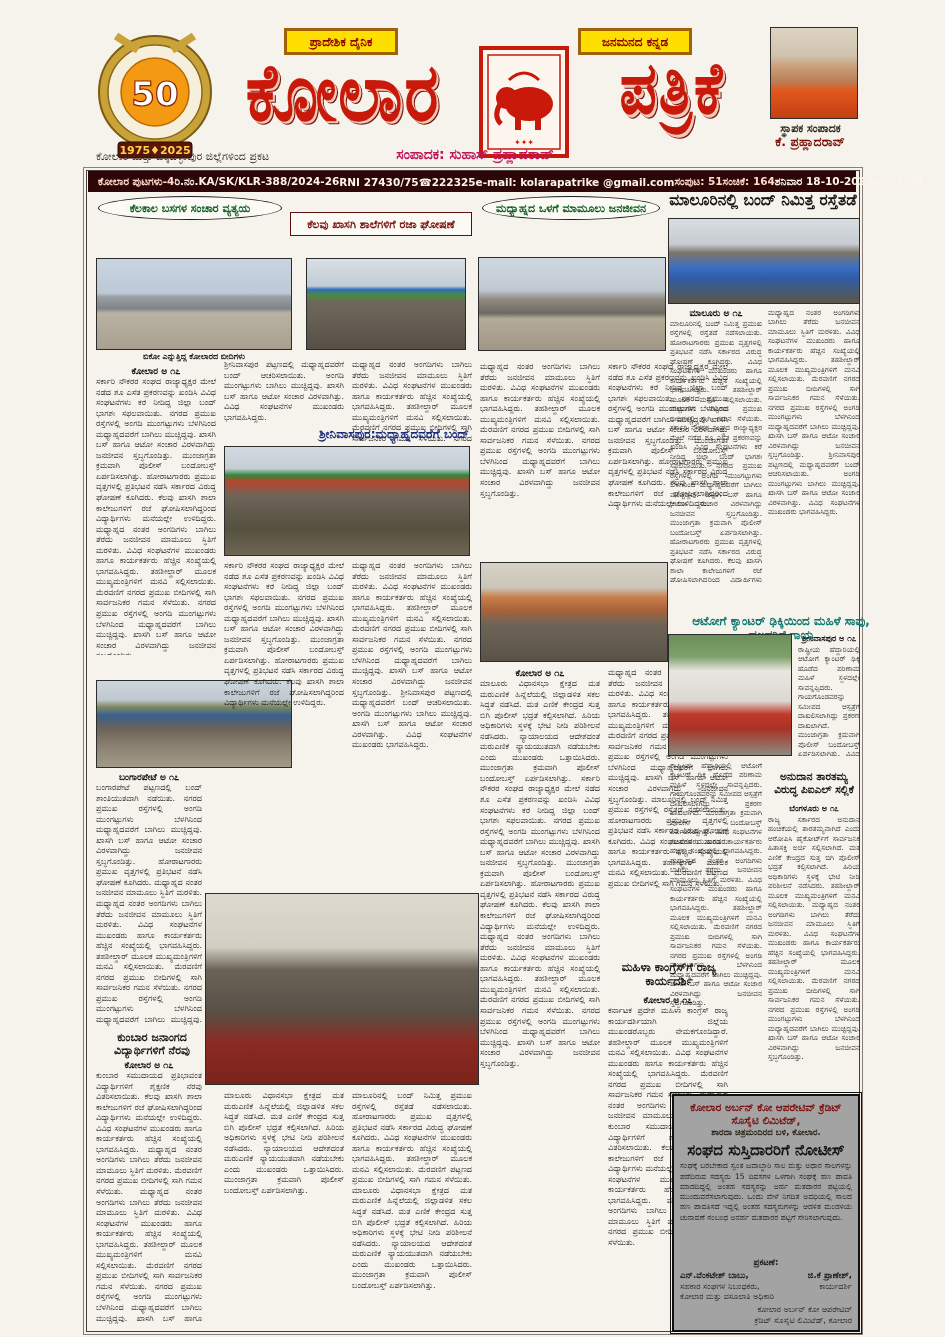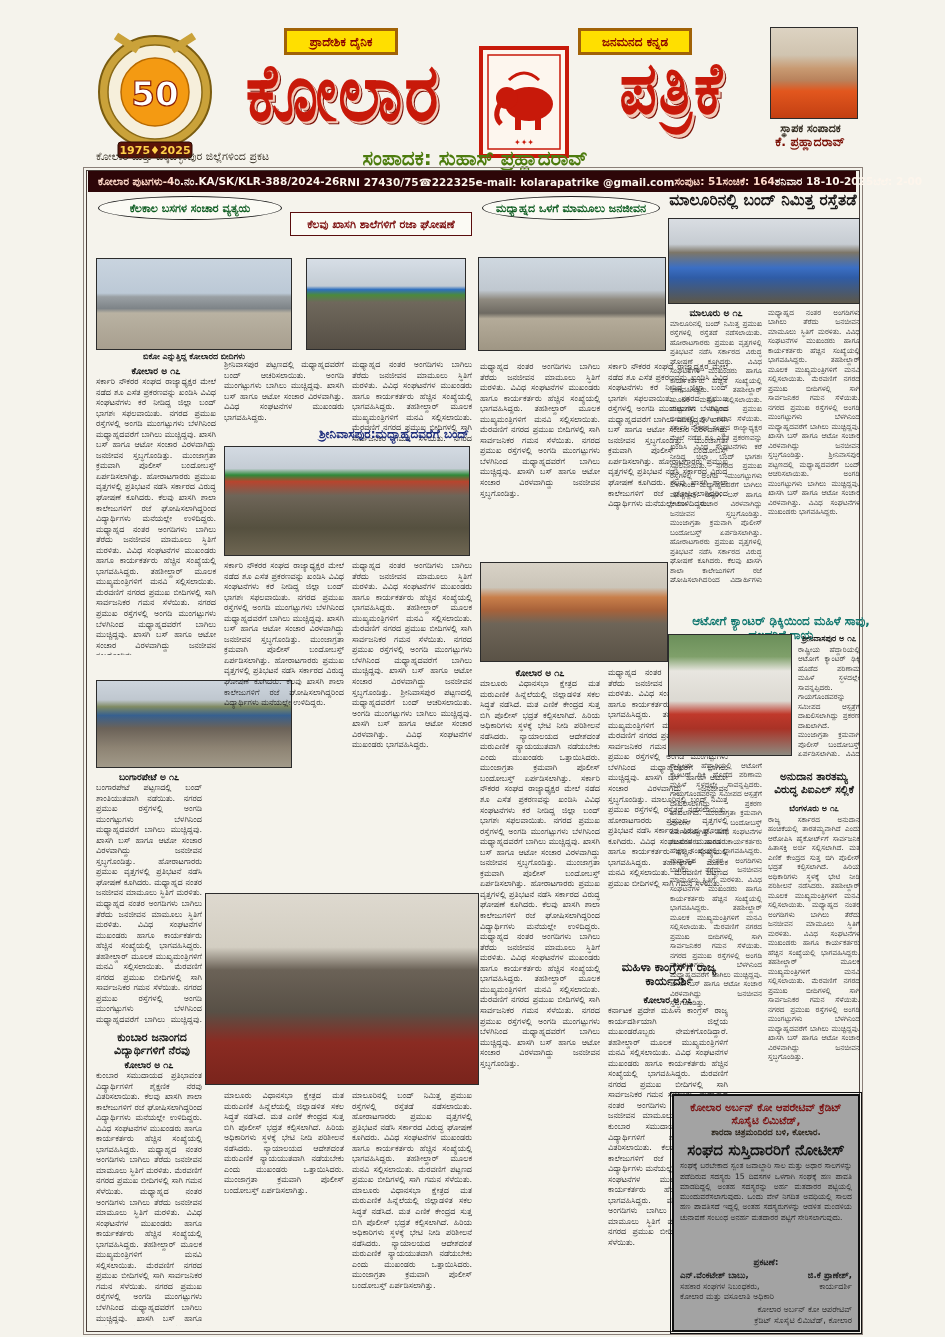--- a/index.html
+++ b/index.html
@@ -5,21 +5,21 @@
   html,body{margin:0;padding:0;background:#e7e4dc;}
   #page{position:relative;width:945px;height:1337px;background:#f5f3ec;overflow:hidden;
         font-family:"DejaVu Sans","Liberation Sans",sans-serif;}
   .abs{position:absolute;}
   .frame{border:1.5px solid #4a3f3a;outline:1px solid #8a7f78;outline-offset:2px;}
   
   .pill{background:#ffdf00;border:3px solid #a16207;border-radius:0;color:#8b0000;
         font-weight:bold;font-size:12px;display:flex;align-items:center;justify-content:center;}
   .title{color:#c8190a;font-weight:bold;font-size:64px;line-height:1.0;letter-spacing:2px;
          text-shadow:2px 2px 0 #f2c9b8, 3px 3px 0 #7a0f05;transform:scaleY(1.25);transform-origin:top;}
-  .editorline{color:#4d7c0f;font-weight:bold;font-size:20px;text-align:center;}
+  .editorline{color:#be185d;font-weight:bold;font-size:14px;text-align:center;}
   .publine{color:#2b2419;font-weight:normal;font-size:11px;}
   .founder-label{color:#2b2419;font-weight:bold;font-size:11px;text-align:center;}
   .founder-name{color:#7a0f05;font-weight:bold;font-size:12.5px;text-align:center;}
   
   .infobar{background:#2d0608;color:#fdf5ec;display:flex;align-items:center;
            justify-content:space-between;padding:0 10px;font-size:10.5px;font-weight:bold;}
   .infobar span{white-space:nowrap;}
   
   .oval{border:1.5px solid #1d1d1d;border-radius:50%;color:#0a5a1e;font-weight:bold;font-size:11px;
         display:flex;align-items:center;justify-content:center;background:#fbfaf4;}

